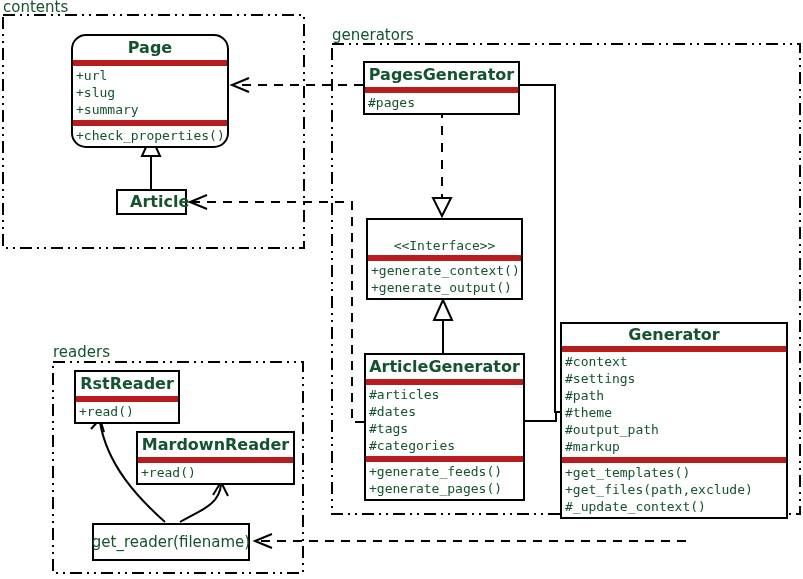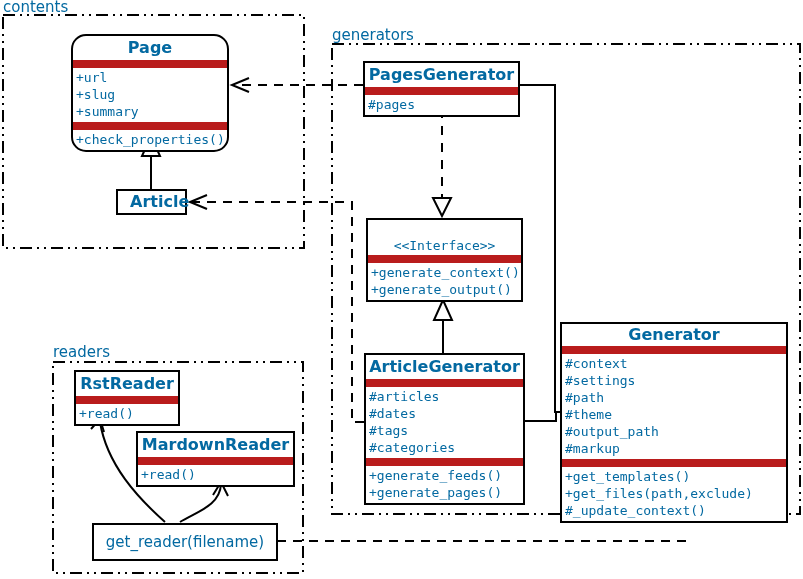--- a/index.html
+++ b/index.html
@@ -1,39 +1,39 @@
 <!DOCTYPE html>
 <html><head>
 <meta charset="utf-8">
 <style>
   html,body { margin:0; padding:0; background:#ffffff; }
   #canvas {
     position:relative; width:803px; height:579px; background:#ffffff;
-    font-family:"DejaVu Sans","Liberation Sans",sans-serif; color:#0369a1;
+    font-family:"DejaVu Sans","Liberation Sans",sans-serif; color:#14532d;
     overflow:hidden;
     text-decoration:underline;
   }
   #wires { position:absolute; left:0; top:0; z-index:1; }
   .pkg-label {
     position:absolute; z-index:3; font-size:15px; line-height:15px;
     background:transparent; padding:0 1px; white-space:nowrap;
   }
   .cls {
     position:absolute; z-index:2; box-sizing:border-box;
     background:#ffffff; border:2px solid #000000;
   }
   .t {
     font-weight:bold; font-size:16px; line-height:20px; text-align:center;
     padding:2px 3px; white-space:nowrap;
   }
   .stereo {
     font-family:"DejaVu Sans Mono","Liberation Mono",monospace;
     font-weight:normal; font-size:13px; line-height:15px;
   }
-  .sec { border-top:8px solid #b91c1c; padding:1px 0 2px 0; }
+  .sec { border-top:6px solid #b91c1c; padding:1px 0 2px 0; }
   .mem {
     font-family:"DejaVu Sans Mono","Liberation Mono",monospace;
     font-size:13px; line-height:17px; padding:0 3px; white-space:pre;
   }
   .plain {
     display:flex; align-items:center; justify-content:center;
     font-size:15px; white-space:nowrap;
   }
 </style>
 </head>
@@ -152,17 +152,17 @@
     </div>
   </div>
 
   <div class="cls" style="left:136px;top:431px;width:159px;">
     <div class="t">MardownReader</div>
     <div class="sec">
       <div class="mem">+read()</div>
     </div>
   </div>
 
-  <div class="cls plain" style="left:92px;top:523px;width:186px;height:38px;">
+  <div class="cls plain" style="left:92px;top:523px;width:158px;height:38px;">
     <span>get_reader(filename)</span>
   </div>
 
 </div>
 
 </body></html>

